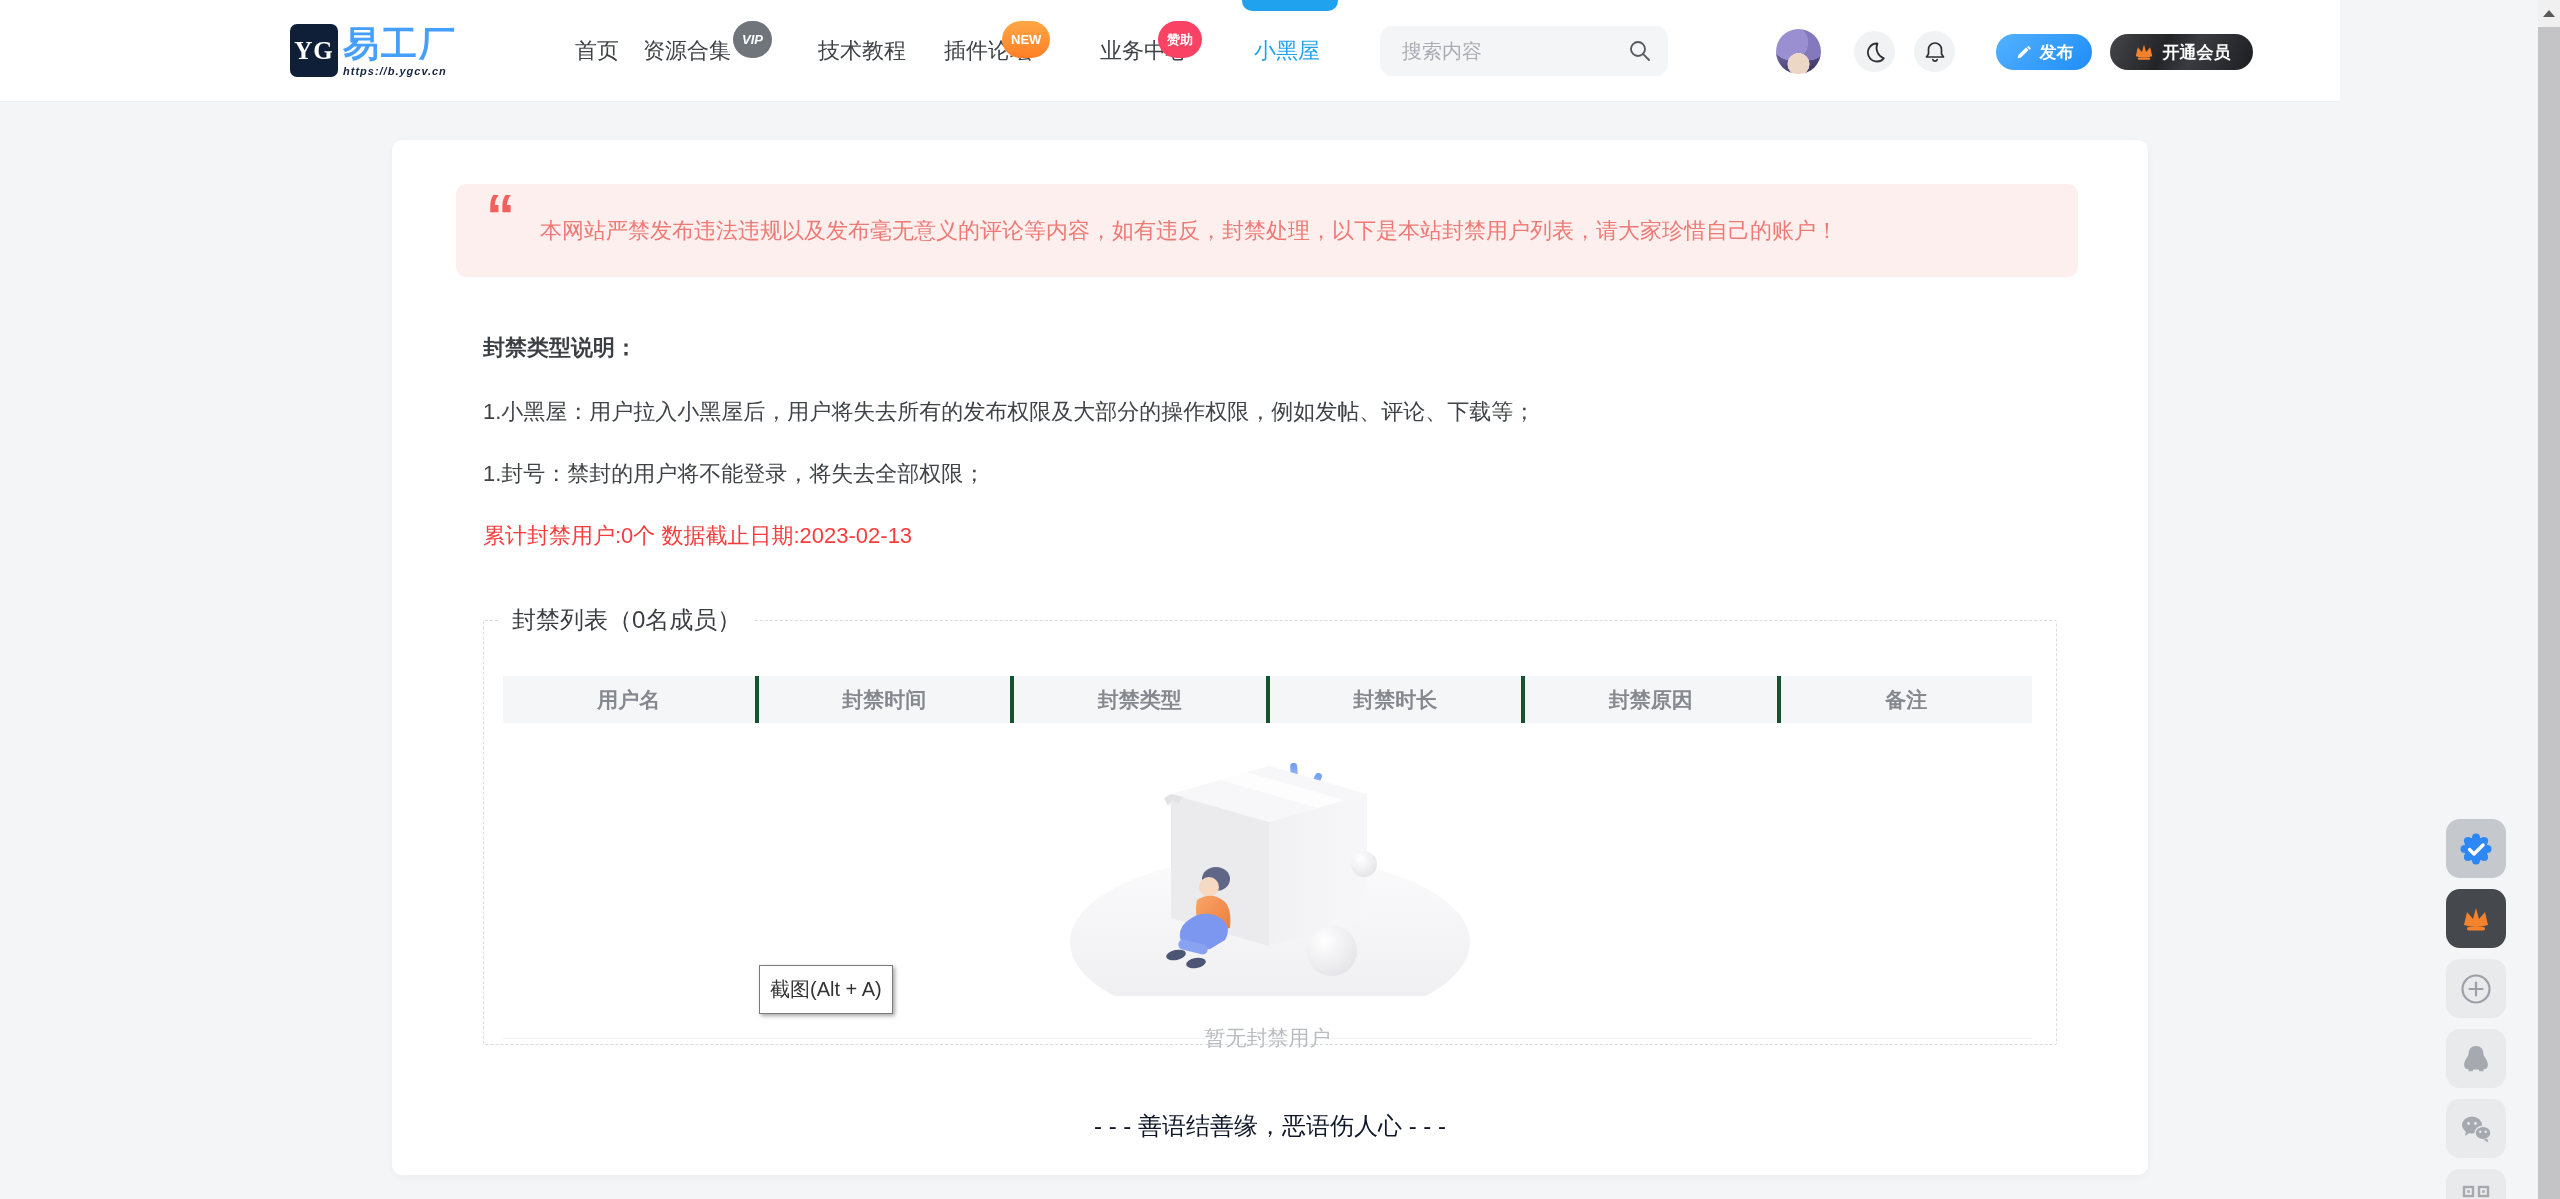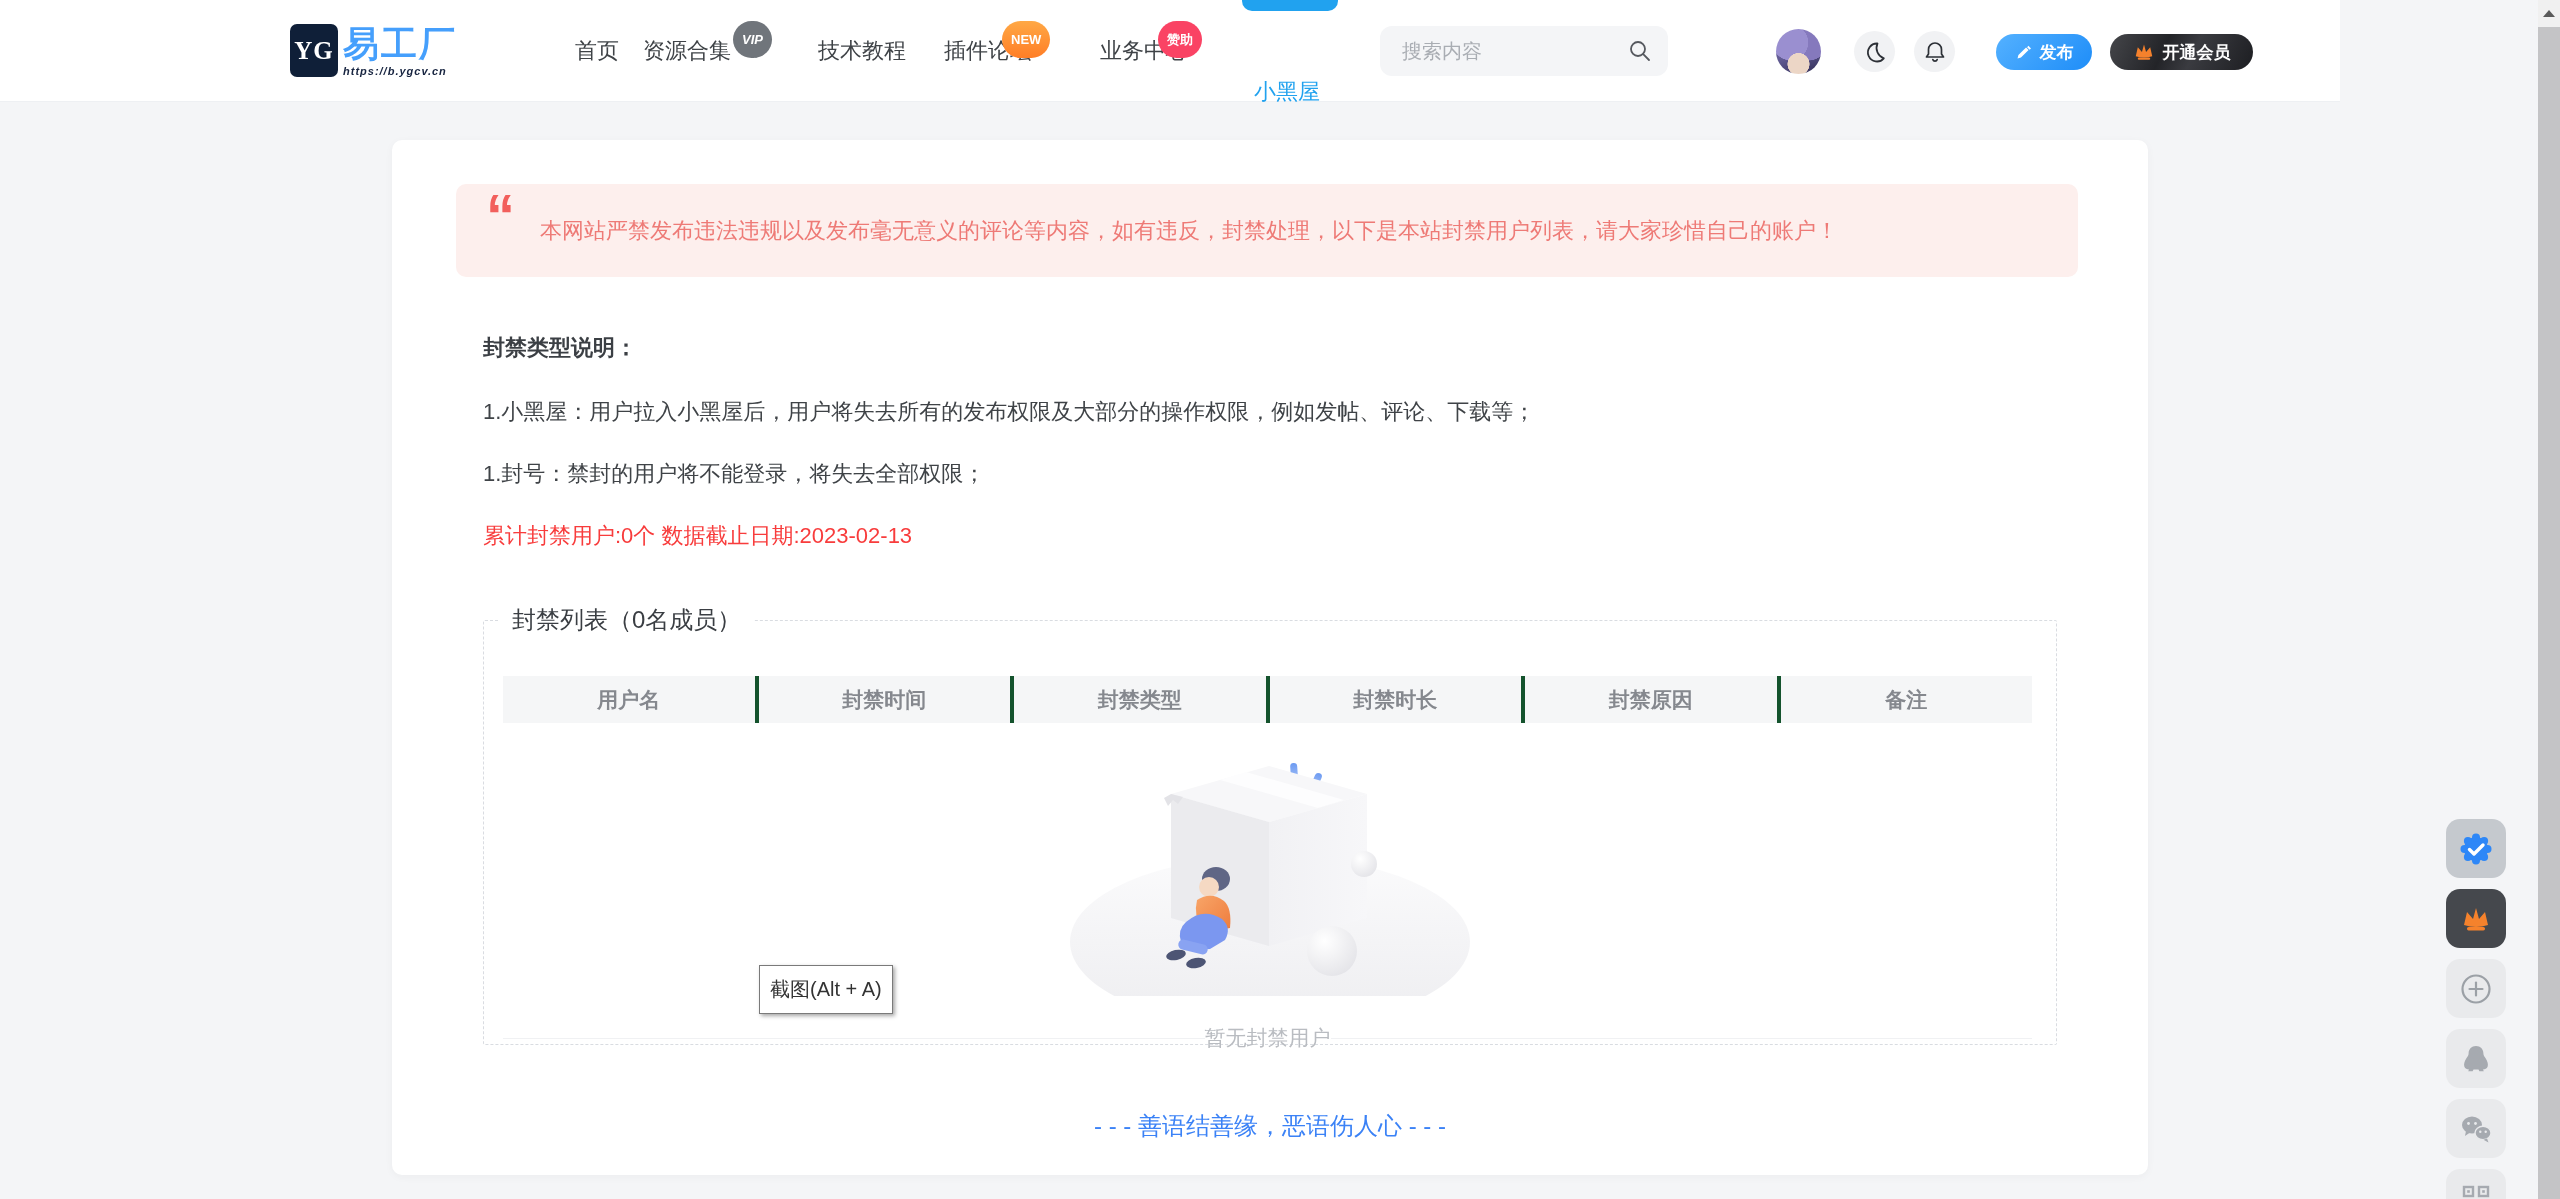--- a/index.html
+++ b/index.html
@@ -13,21 +13,21 @@
   
   .navbar { position:absolute; left:0; top:0; width:2340px; height:102px; background:#fff; border-bottom:1px solid #eef0f3; z-index:5; }
   .active-indicator { position:absolute; left:1242px; top:0; width:96px; height:11px; background:#21a2ef; border-radius:0 0 10px 10px; }
   .logo { position:absolute; left:290px; top:24px; display:flex; align-items:flex-start; cursor:pointer; }
   .logo-box { width:48px; height:53px; background:#0f1f38; border-radius:7px; display:flex; align-items:center; justify-content:center;
     color:#fff; font-family:"Liberation Serif", serif; font-weight:bold; font-size:25px; letter-spacing:1px; }
   .logo-right { margin-left:5px; display:flex; flex-direction:column; }
   .logo-name { color:#459ffc; font-size:36px; font-weight:bold; line-height:40px; letter-spacing:2px; }
   .logo-url { color:#16233f; font-size:11px; font-weight:bold; font-style:italic; letter-spacing:1px; margin-top:1px; }
   .nav-item { position:absolute; top:0; height:102px; display:flex; align-items:center; font-size:22px; color:#3f4347; cursor:pointer; }
-  .nav-item.active { color:#21a2ef;margin-top:41px; }
+  .nav-item.active { color:#21a2ef; }
   .nav-badge { position:absolute; top:21px; left:calc(100% - 30px); color:#fff; font-size:13px; font-weight:bold; line-height:1;
     padding:12px 9px; border-radius:999px; white-space:nowrap; }
   .badge-vip { background:#70757b; font-style:italic; }
   .badge-new { background:linear-gradient(180deg,#ffa845,#ff7e26); }
   .badge-sponsor { background:#fa4364; }
   .chevron { margin-left:18px; margin-top:6px; }
   .search { position:absolute; left:1380px; top:26px; width:288px; height:50px; background:#f4f5f7; border-radius:12px; }
   .search input { width:100%; height:100%; border:0; outline:none; background:transparent; font-size:20px; color:#3f4347; padding:0 54px 0 22px; font-family:inherit; }
   .search input::placeholder { color:#a9adb3; }
   .search-icon { position:absolute; right:16px; top:13px; }
@@ -54,21 +54,21 @@
   .ban-box legend { margin-left:16px; padding:0 12px; font-size:24px; color:#3a3e43;margin-top:24px; }
   .table-head { position:absolute; left:19px; top:40px; width:1529px; height:47px; display:flex; background:#f5f6f7; }
   .th { flex:1; display:flex; align-items:center; justify-content:center; font-size:21px; font-weight:bold; color:#85888e; border-right:4px solid #14532d; }
   .th:last-child { border-right:0; }
   .empty-illustration { position:absolute; left:50%; top:120px; transform:translateX(-50%); }
   .empty-divider { position:absolute; left:19px; width:1529px; top:388px; height:28px; display:flex; align-items:center; }
   .empty-divider .line { flex:1; height:1px; background:#f0f1f3; }
   .empty-text { color:#b9bcc1; font-size:21px; white-space:nowrap; }
   .tooltip { position:absolute; left:367px; top:825px; height:49px; background:#fff; border:1px solid #7a7a7a;
     box-shadow:2px 2px 4px rgba(0,0,0,.35); display:flex; align-items:center; padding:0 10px; font-size:20px; color:#333; z-index:3; white-space:nowrap; }
-  .motto { position:absolute; left:0; width:100%; top:970px; text-align:center; color:#3b82f6; font-size:24px; }
+  .motto { position:absolute; left:0; width:100%; top:970px; text-align:center; color:#0f172a; font-size:24px; }
   
   .float-rail { position:absolute; left:2446px; top:819px; display:flex; flex-direction:column; gap:11px; z-index:6; }
   .fbtn { width:60px; height:59px; border-radius:14px; display:flex; align-items:center; justify-content:center; cursor:pointer; }
   .fbtn.gray-strong { background:#c5c9ce; }
   .fbtn.dark { background:#45484d; }
   .fbtn.light { background:#e9eaec; }
   
   .scrollbar { position:absolute; right:0; top:0; width:22px; height:1199px; background:#f1f1f1; z-index:10; }
   .sb-up { width:22px; height:27px; display:flex; align-items:center; justify-content:center; background:#f0f0f0; cursor:pointer; }
   .sb-up .tri { width:0; height:0; border-left:6px solid transparent; border-right:6px solid transparent; border-bottom:7px solid #5a5a5a; }

